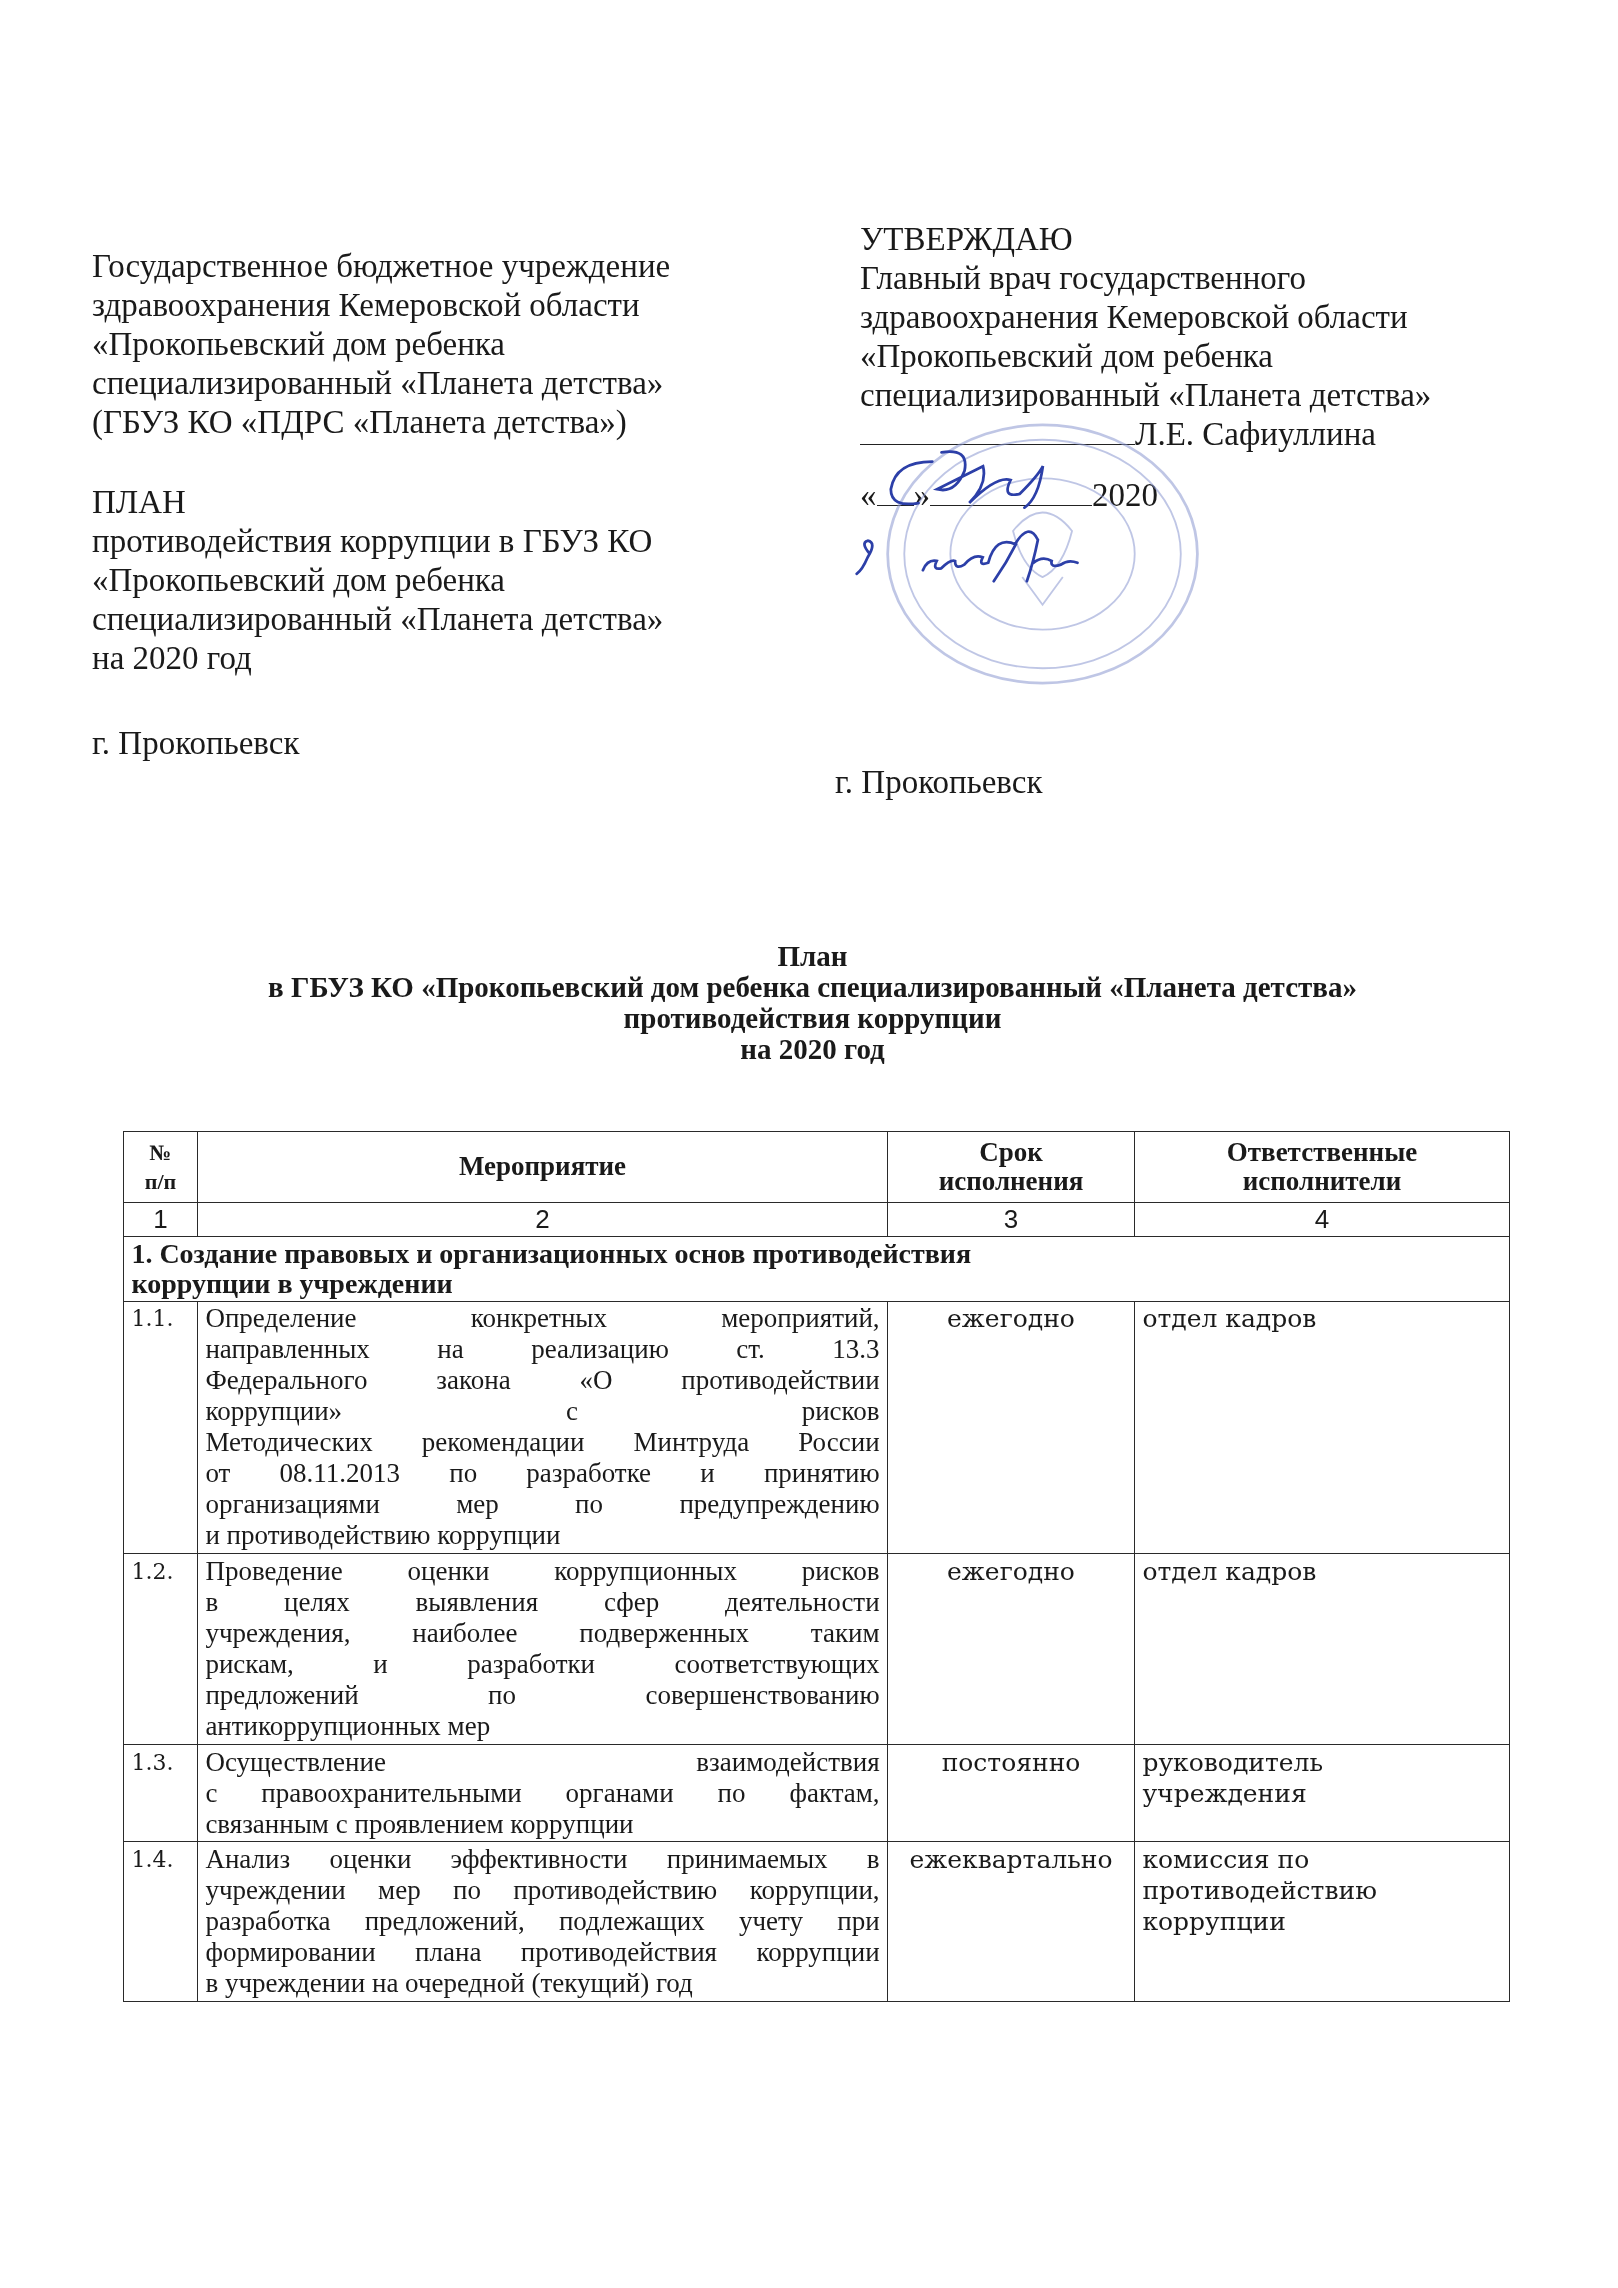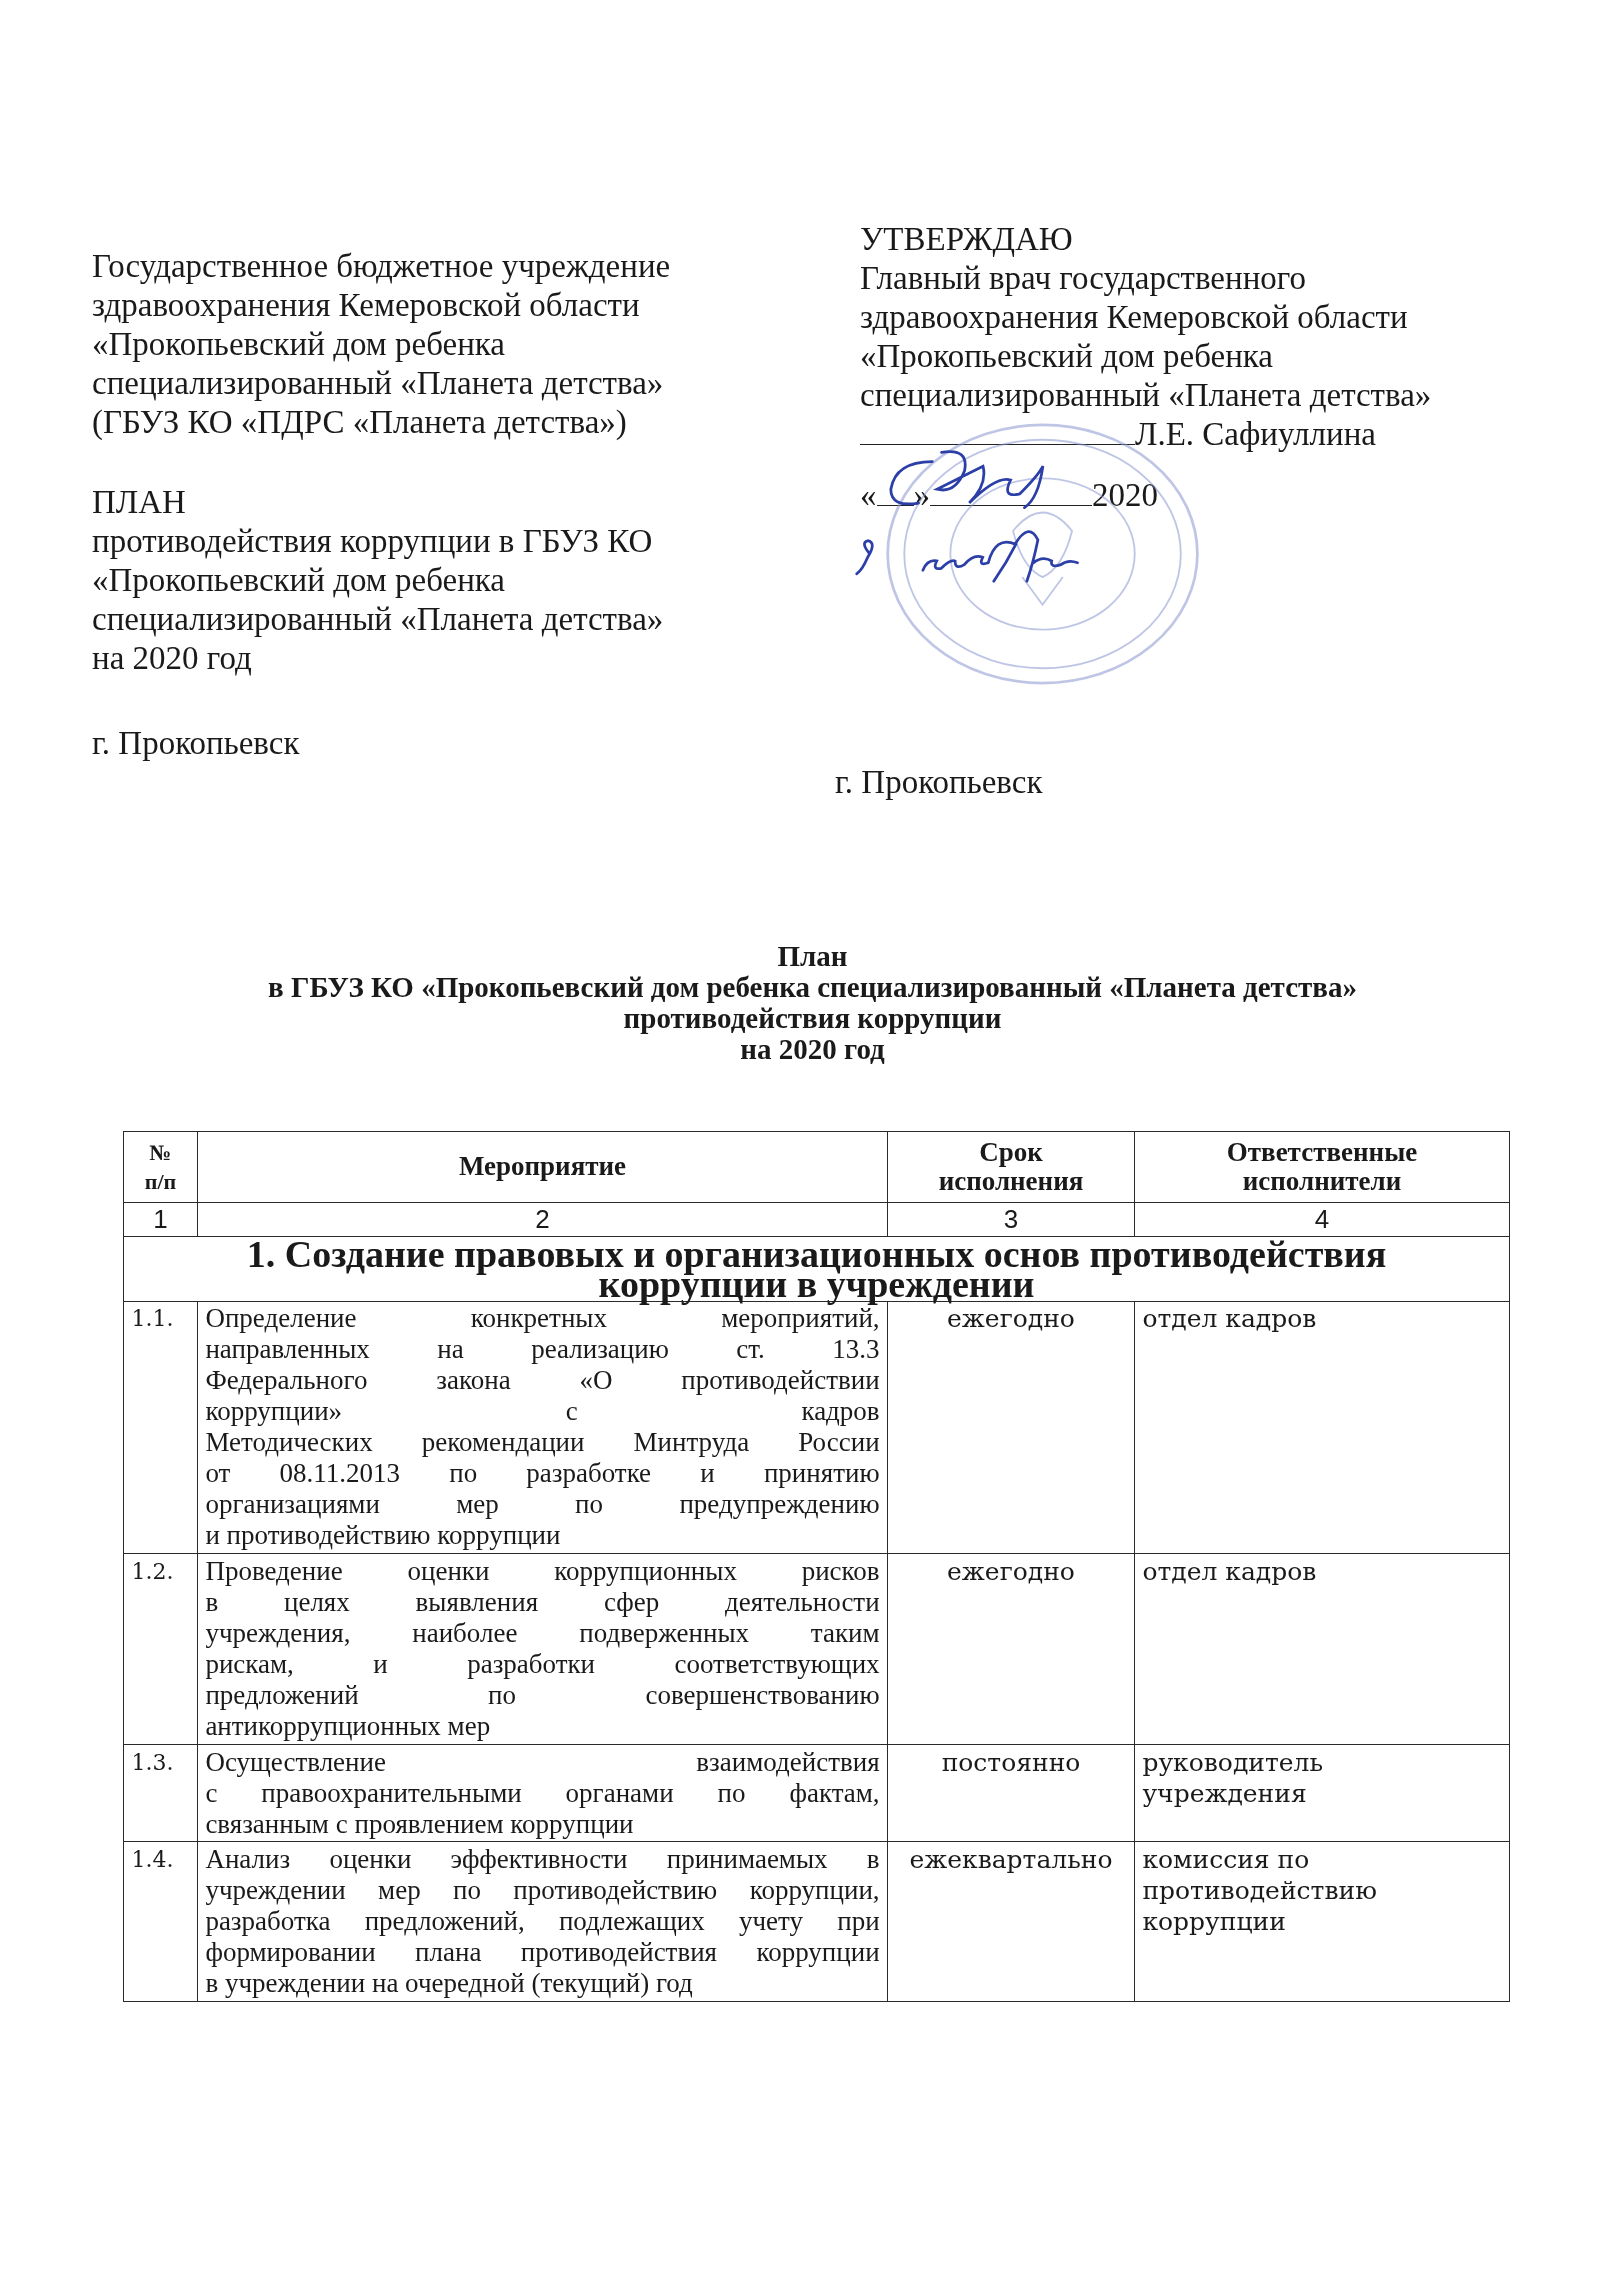--- a/index.html
+++ b/index.html
@@ -25,21 +25,21 @@
   .title-block { position:absolute; left:111px; top:941px; width:1403px; text-align:center; font-weight:bold; font-size:29px; line-height:31px; }
 
   table.plan {
     position:absolute; left:123px; top:1131px; width:1386px;
     border-collapse:collapse; table-layout:fixed; font-size:27px; line-height:31px;
   }
   table.plan td, table.plan th { border:1.8px solid #2a2a2a; vertical-align:top; padding:1.8px 7.4px; }
   table.plan th { font-weight:bold; text-align:center; vertical-align:middle; padding:5.5px 5.5px; line-height:29.5px; }
   col.c1 { width:74px; } col.c2 { width:690px; } col.c3 { width:247px; } col.c4 { width:375px; }
   .num-row td { text-align:center; padding:0; line-height:29.5px; font-family:"Liberation Sans","DejaVu Sans",sans-serif; font-size:26px; }
-  .section-row td { text-align:center; font-weight:bold; font-size:38px; line-height:30px; padding:3.7px 7.4px; }
+  .section-row td { font-weight:bold; font-size:28px; line-height:30px; padding:3.7px 7.4px; }
   td.idx { font-size:22px; font-family:"DejaVu Serif",serif; text-align:left; padding-left:3.7px; }
   td.desc { text-align:justify; text-align-last:left; padding-left:13px; padding-right:9.2px; }
   td.term { text-align:center; font-family:"DejaVu Serif",serif; font-size:25px; }
   td.resp { font-family:"DejaVu Serif",serif; font-size:25px; padding-left:13px;border-radius:15px; }
   .desc-line { display:block; text-align:justify; text-align-last:justify; }
   .desc-line.last { text-align-last:left; }
 </style>
 </head>
 <body>
 
@@ -137,21 +137,21 @@
           <div>1.   Создание правовых и организационных основ противодействия</div>
           <div>коррупции в учреждении</div>
         </td>
       </tr>
       <tr>
         <td class="idx">1.1.</td>
         <td class="desc">
           <span class="desc-line">Определение конкретных мероприятий,</span>
           <span class="desc-line">направленных на реализацию ст. 13.3</span>
           <span class="desc-line">Федерального закона «О противодействии</span>
-          <span class="desc-line">коррупции» с кадров</span>
+          <span class="desc-line">коррупции» с рисков</span>
           <span class="desc-line">Методических рекомендации Минтруда России</span>
           <span class="desc-line">от 08.11.2013 по разработке и принятию</span>
           <span class="desc-line">организациями мер по предупреждению</span>
           <span class="desc-line last">и противодействию коррупции</span>
         </td>
         <td class="term">ежегодно</td>
         <td class="resp">
           <div>отдел кадров</div>
         </td>
       </tr>

